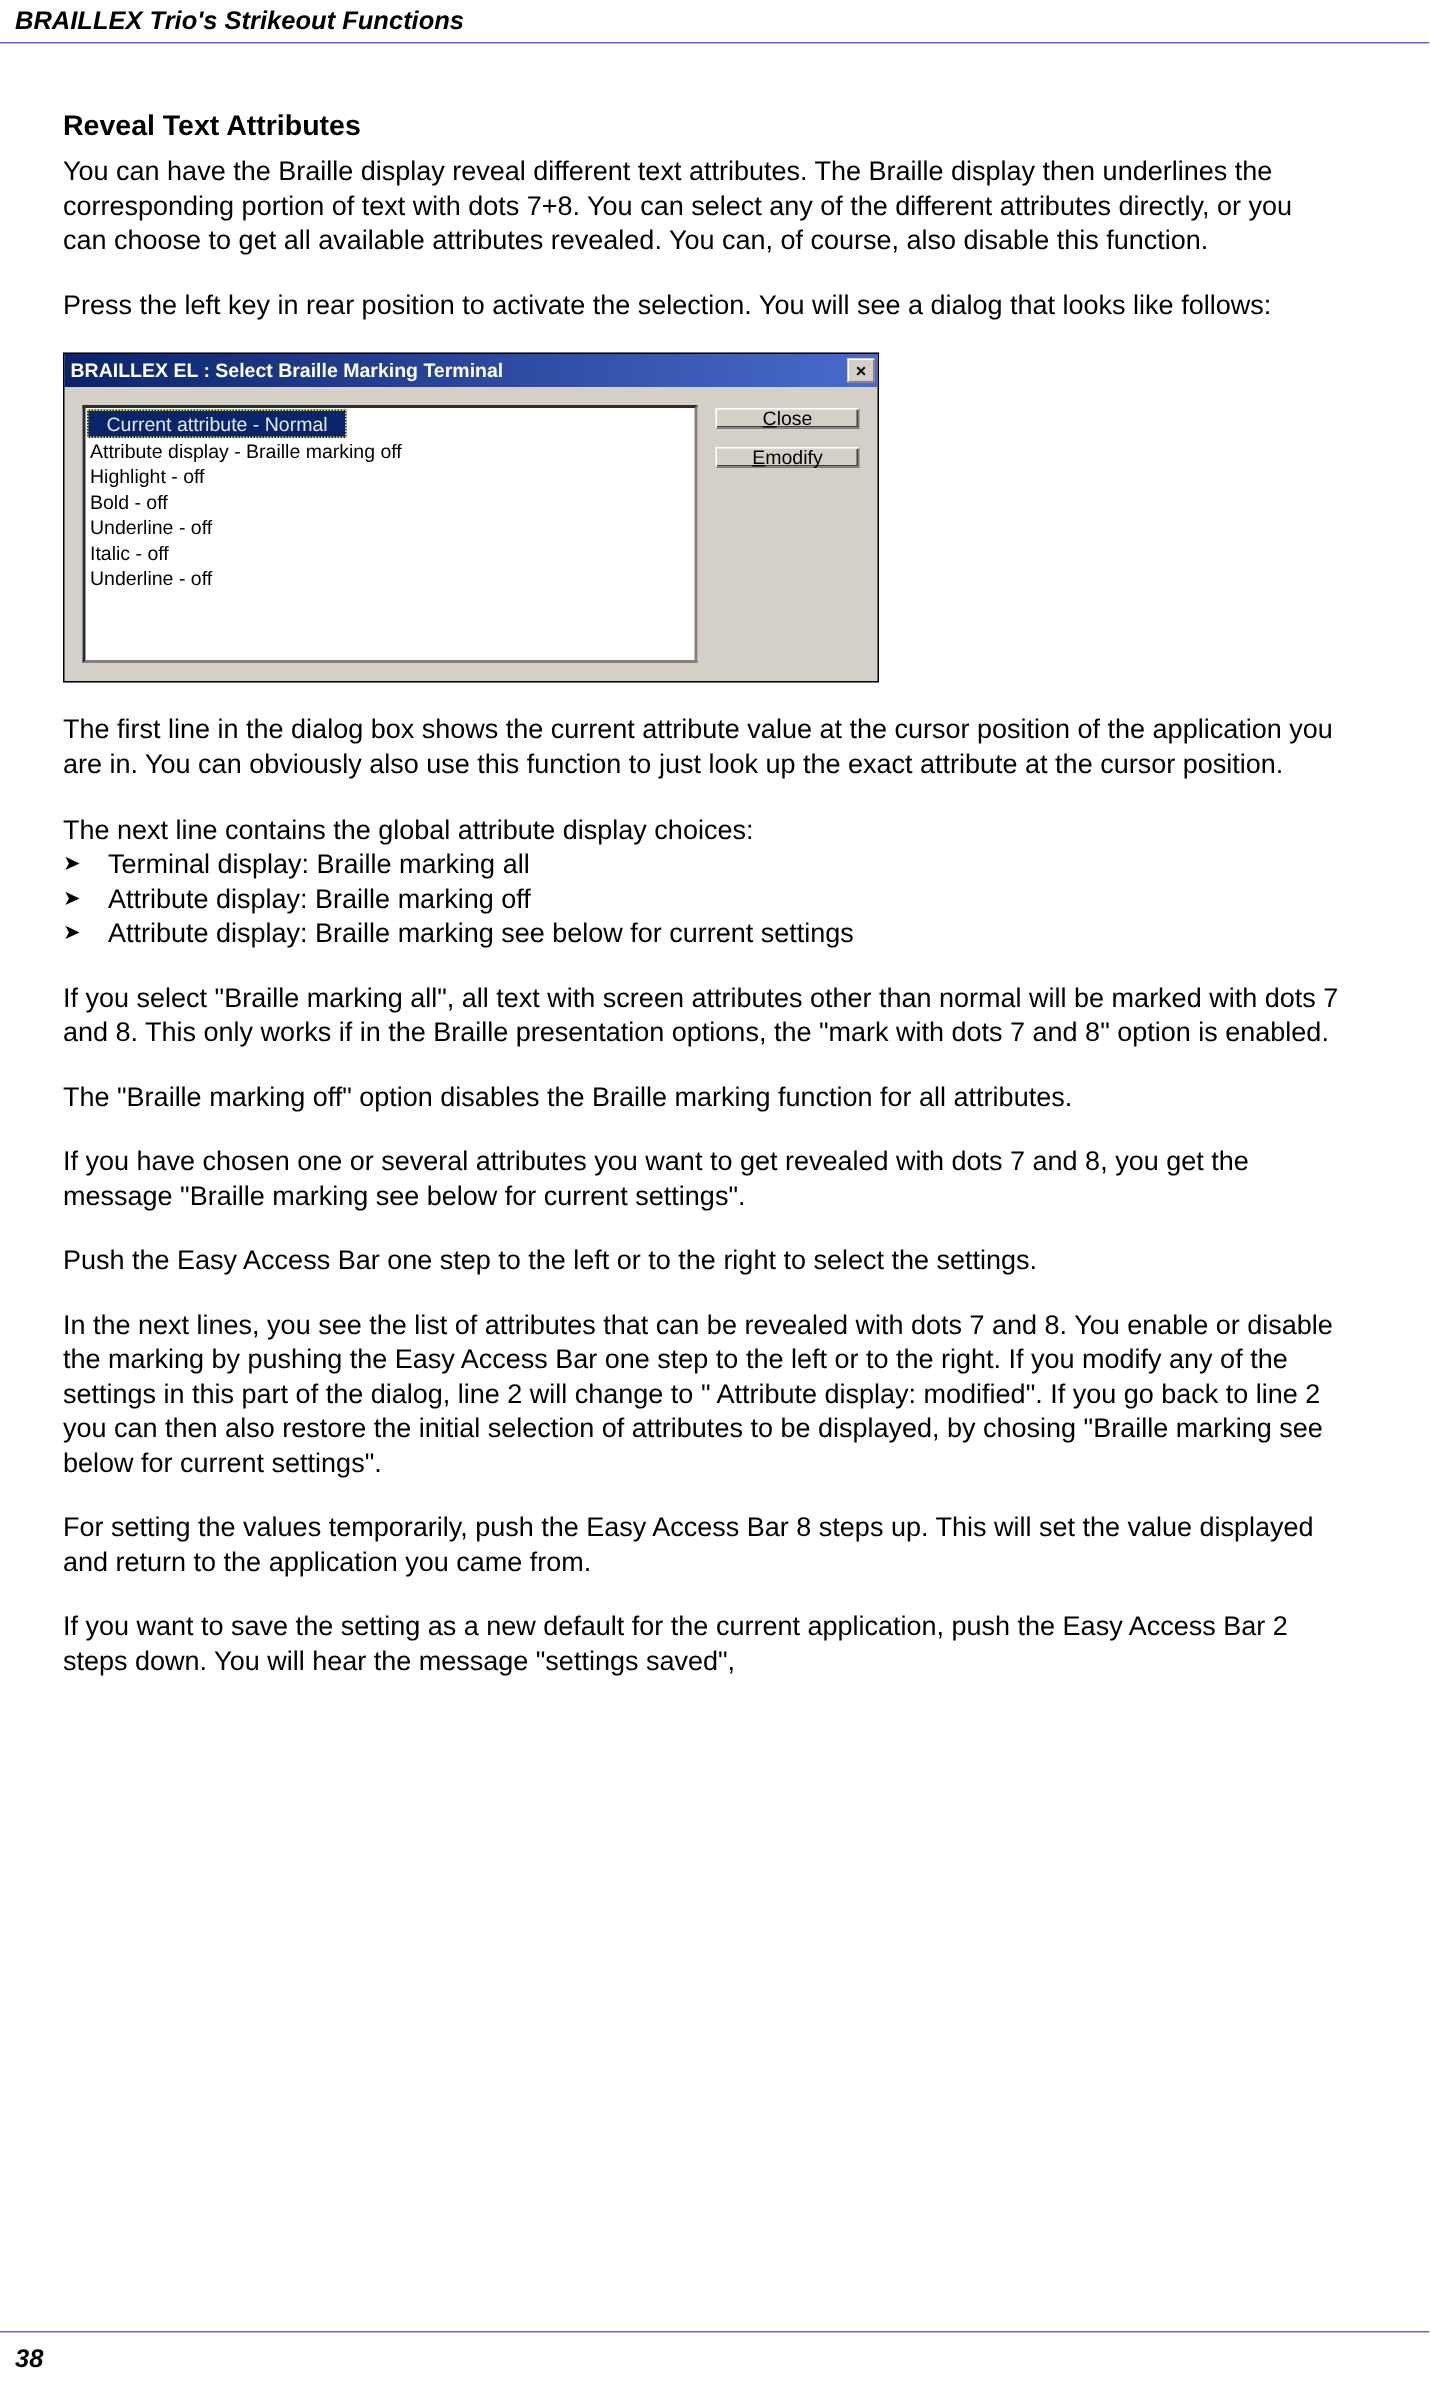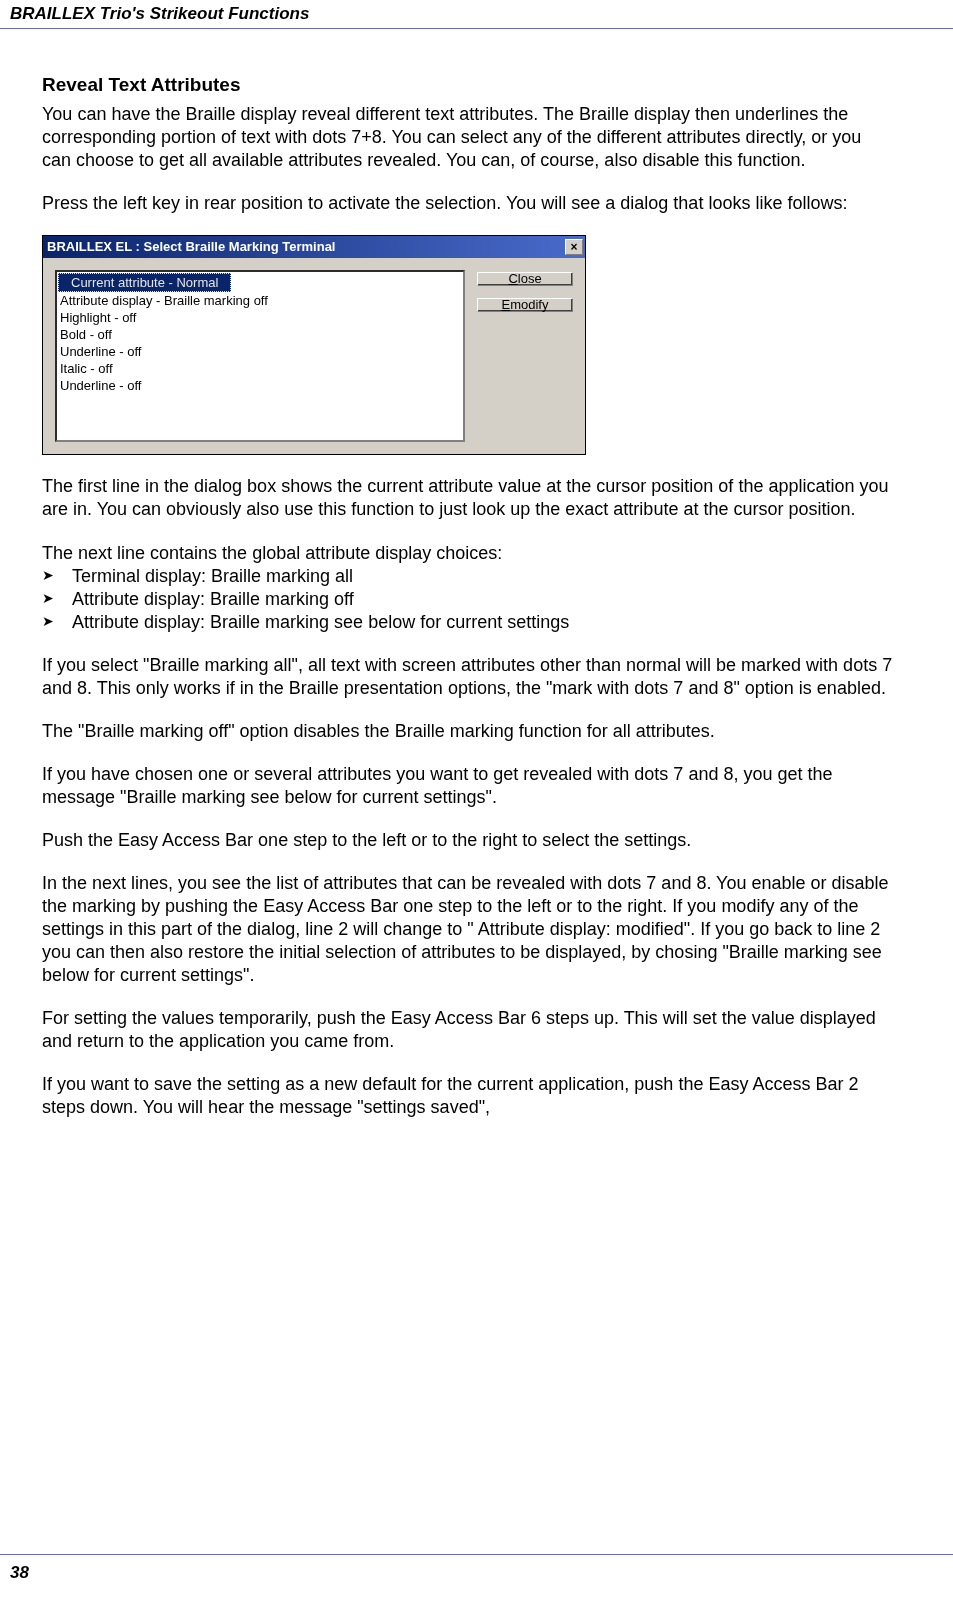--- a/index.html
+++ b/index.html
@@ -217,21 +217,21 @@
       <li>Terminal display: Braille marking all</li>
       <li>Attribute display: Braille marking off</li>
       <li>Attribute display: Braille marking see below for current settings</li>
     </ul>
 
     <p>If you select "Braille marking all", all text with screen attributes other than normal will be marked with dots 7 and 8. This only works if in the Braille presentation options, the "mark with dots 7 and 8" option is enabled.</p>
     <p>The "Braille marking off" option disables the Braille marking function for all attributes.</p>
     <p>If you have chosen one or several attributes you want to get revealed with dots 7 and 8, you get the message "Braille marking see below for current settings".</p>
     <p>Push the Easy Access Bar one step to the left or to the right to select the settings.</p>
     <p>In the next lines, you see the list of attributes that can be revealed with dots 7 and 8. You enable or disable the marking by pushing the Easy Access Bar one step to the left or to the right. If you modify any of the settings in this part of the dialog, line 2 will change to " Attribute display: modified". If you go back to line 2 you can then also restore the initial selection of attributes to be displayed, by chosing "Braille marking see below for current settings".</p>
-    <p>For setting the values temporarily, push the Easy Access Bar 6 steps up. This will set the value displayed and return to the application you came from.</p>
+    <p>For setting the values temporarily, push the Easy Access Bar 8 steps up. This will set the value displayed and return to the application you came from.</p>
     <p>If you want to save the setting as a new default for the current application, push the Easy Access Bar 2 steps down. You will hear the message "settings saved",</p>
 
   </div>
 
   <hr class="footer-rule">
   <div class="page-num">38</div>
 
 </div>
 
 </body></html>

